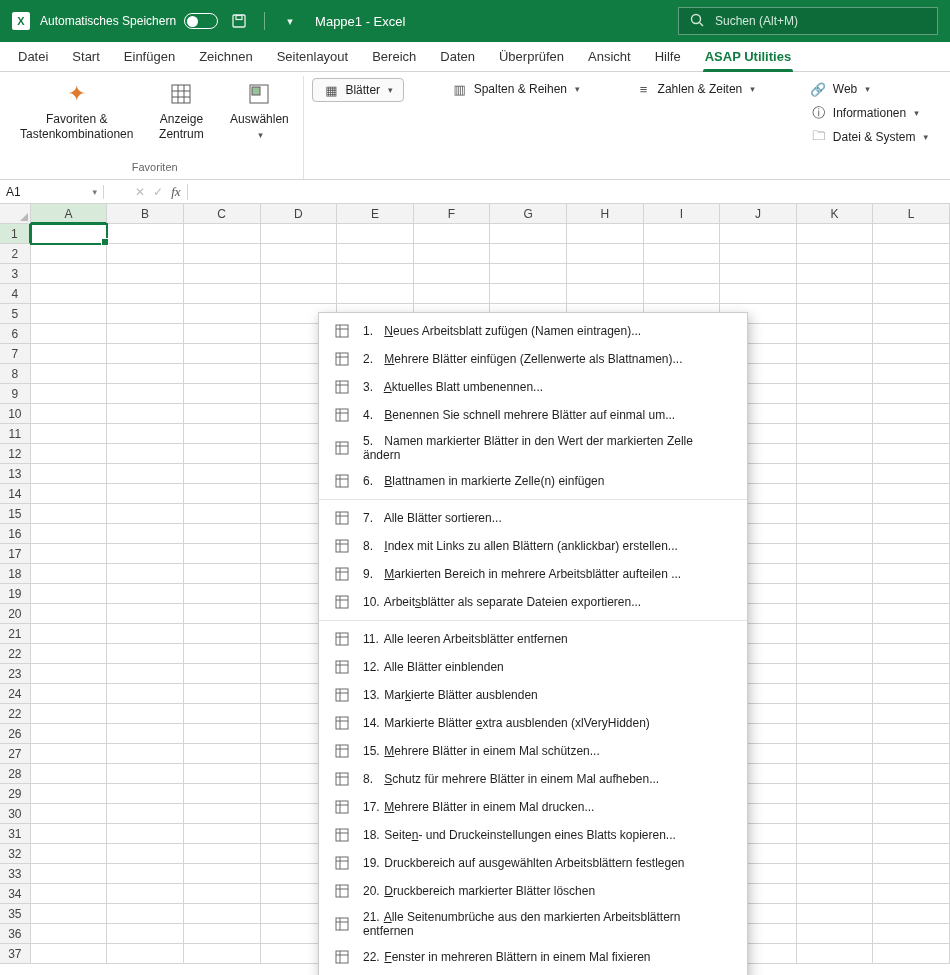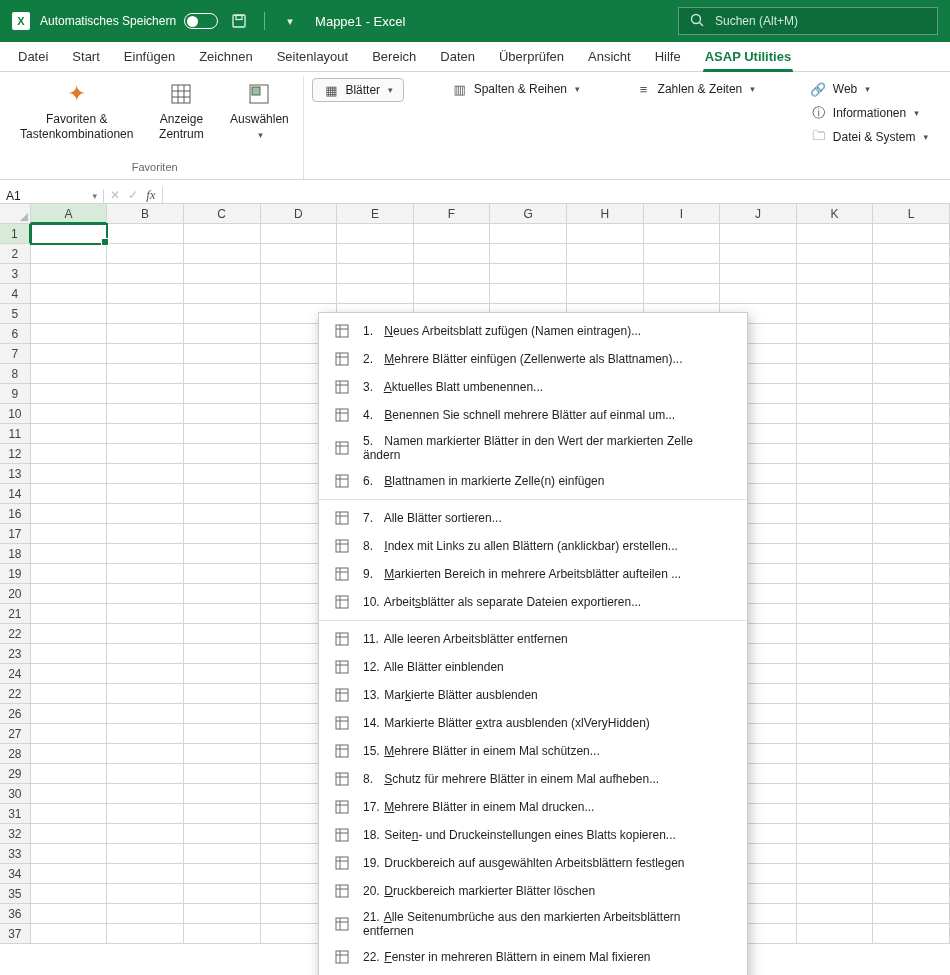--- a/index.html
+++ b/index.html
@@ -48,21 +48,21 @@
   .bigbtn{display:flex;flex-direction:column;align-items:center;justify-content:flex-start;gap:4px;padding:4px 6px;border-radius:4px;cursor:pointer;min-width:72px;}
   .bigbtn .icon{width:28px;height:28px;display:flex;align-items:center;justify-content:center;font-size:22px;}
   .bigbtn .lbl{font-size:12px;text-align:center;line-height:1.25;}
   .smallcol{display:flex;flex-direction:column;gap:2px;padding-top:2px;}
   .smallbtn{display:flex;align-items:center;gap:6px;padding:3px 8px;border-radius:4px;cursor:pointer;font-size:12px;white-space:nowrap;}
   .smallbtn .ic{width:16px;height:16px;display:flex;align-items:center;justify-content:center;font-size:13px;color:#555;}
   .smallbtn.boxed{border:1px solid #bdbdbd;background:#fafafa;padding:3px 10px;}
   .chev{font-size:9px;color:#555;margin-left:2px;}
 
   
-  .fbar{display:flex;align-items:flex-end;height:24px;border-bottom:1px solid var(--ribbon-border);}
+  .fbar{display:flex;align-items:center;height:24px;border-bottom:1px solid var(--ribbon-border);gap:25px;}
   .namebox{width:104px;border-right:1px solid var(--ribbon-border);display:flex;align-items:center;padding:0 6px;font-size:12px;justify-content:space-between;}
   .namebox .dd{font-size:9px;color:#777;}
   .fbar-btns{display:flex;align-items:center;padding:0 6px;gap:8px;border-right:1px solid var(--ribbon-border);color:#888;}
   .fbar-btns span{cursor:pointer;}
   .fbar-btns .fx{font-style:italic;font-family:serif;font-size:13px;color:#555;}
   .fbar input{flex:1;border:none;outline:none;padding:0 8px;font-size:12px;}
 
   
   .grid{position:relative;}
   .colheads{display:flex;height:20px;}
@@ -449,20 +449,35 @@
         <div class="cell"></div>
         <div class="cell"></div>
         <div class="cell"></div>
         <div class="cell"></div>
         <div class="cell"></div>
         <div class="cell"></div>
         <div class="cell"></div>
         <div class="cell"></div>
       </div>
       <div class="row">
+        <div class="rowhead">15</div>
+        <div class="cell"></div>
+        <div class="cell"></div>
+        <div class="cell"></div>
+        <div class="cell"></div>
+        <div class="cell"></div>
+        <div class="cell"></div>
+        <div class="cell"></div>
+        <div class="cell"></div>
+        <div class="cell"></div>
+        <div class="cell"></div>
+        <div class="cell"></div>
+        <div class="cell"></div>
+      </div>
+      <div class="row">
         <div class="rowhead">16</div>
         <div class="cell"></div>
         <div class="cell"></div>
         <div class="cell"></div>
         <div class="cell"></div>
         <div class="cell"></div>
         <div class="cell"></div>
         <div class="cell"></div>
         <div class="cell"></div>
         <div class="cell"></div>

